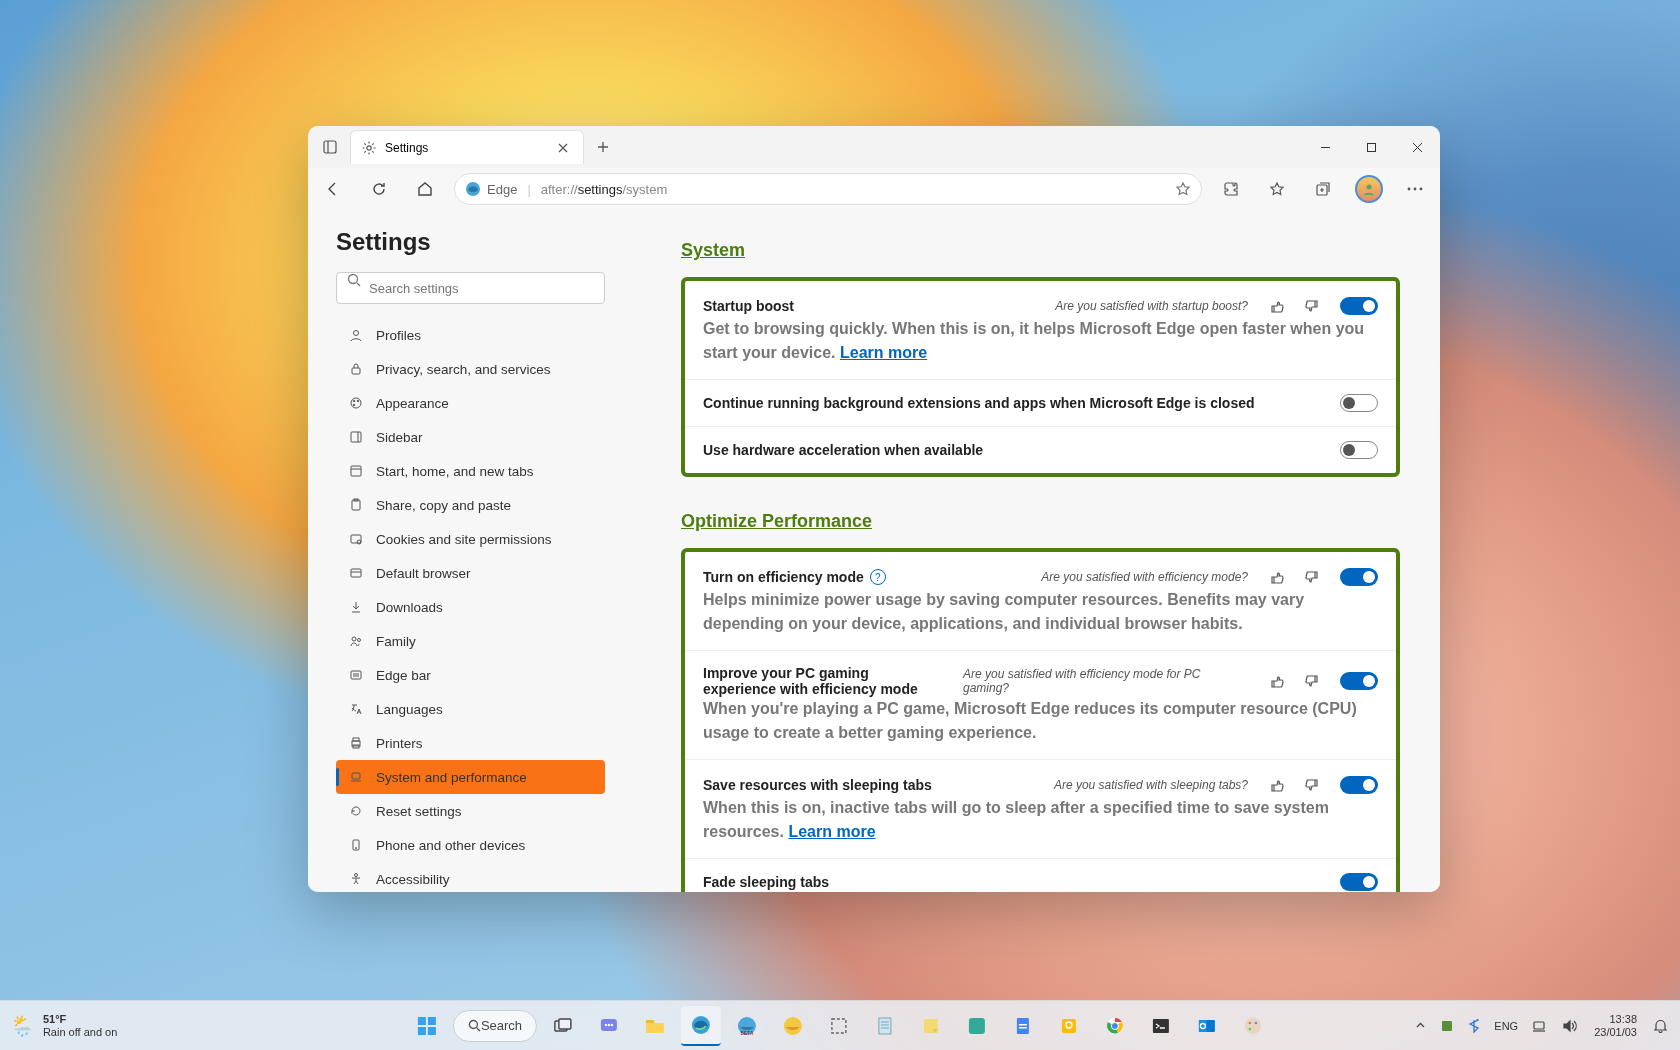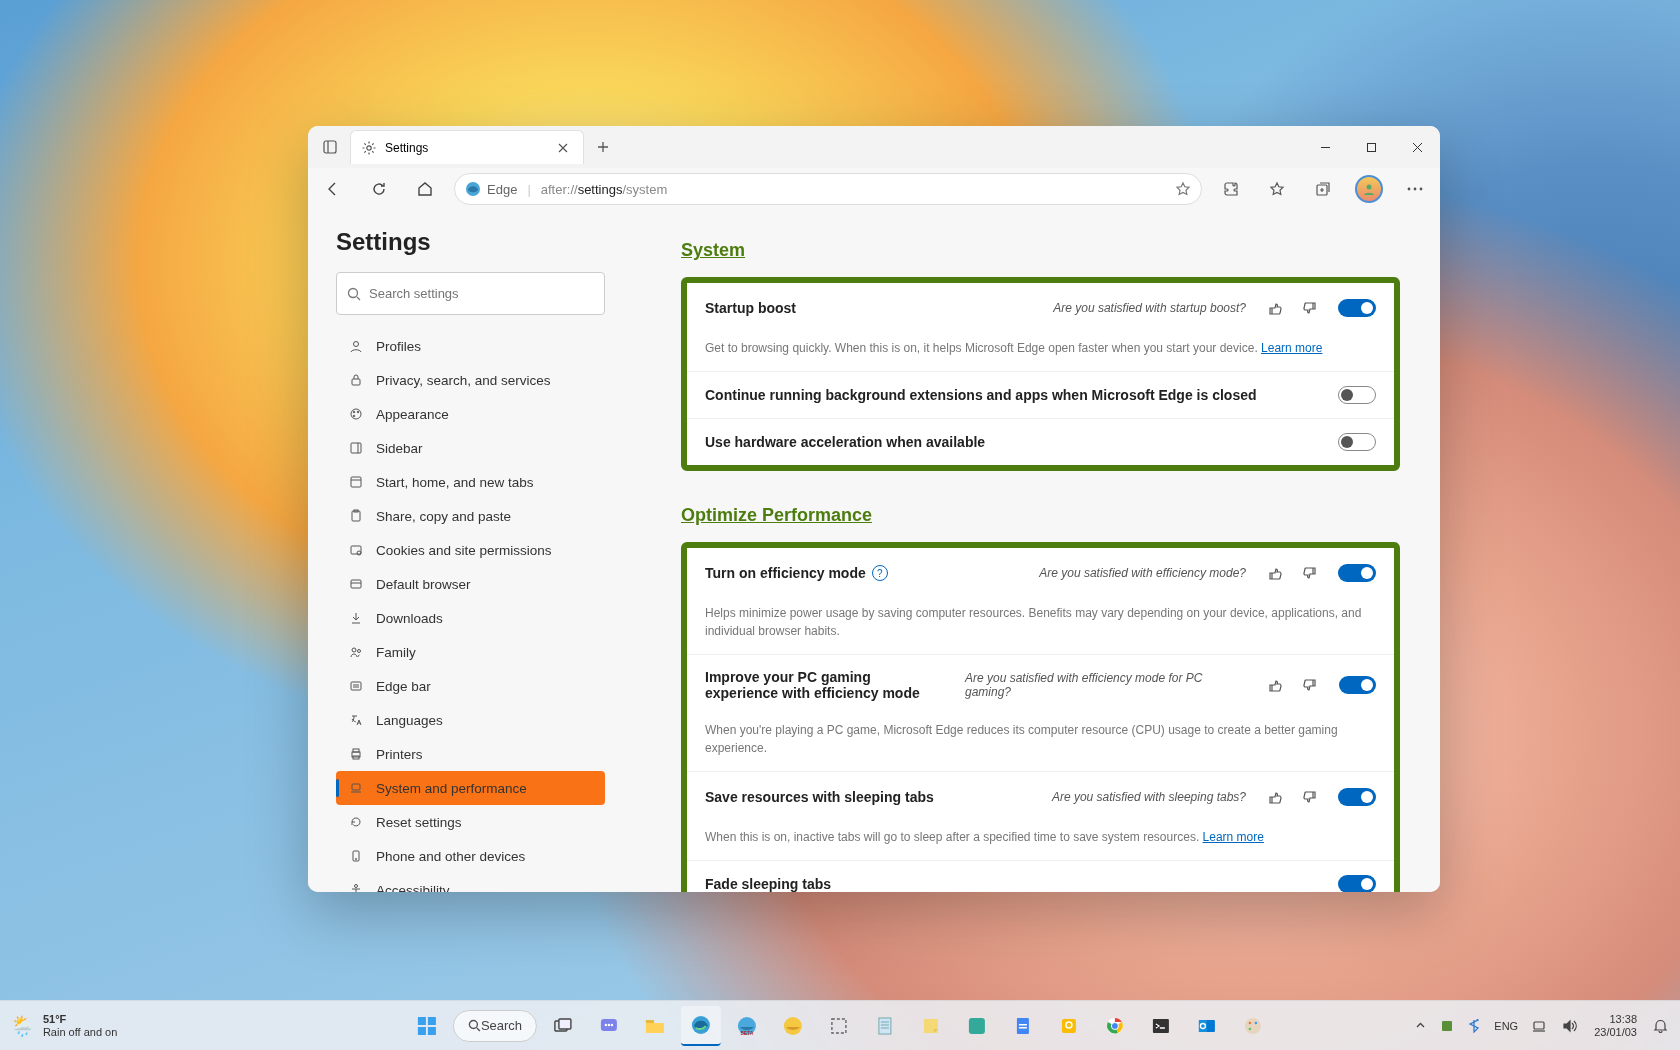--- a/index.html
+++ b/index.html
@@ -50,60 +50,60 @@
 .addr .url-rest { color: #888; }
 .addr-star { margin-left: auto; }
 .avatar {
   width: 28px; height: 28px; border-radius: 50%; background: linear-gradient(#f5c85a,#e88b6d);
   border: 2px solid #4a90d9; display: flex; align-items: center; justify-content: center;
 }
 .content { flex: 1; display: flex; background: #f7f7f7; overflow: hidden; }
 .sidebar { width: 325px; padding: 18px 28px; overflow-y: auto; }
 .sidebar h1 { font-size: 24px; font-weight: 600; margin-bottom: 16px; color: #222; }
 .search {
-  height: 43px; border: 1px solid #ccc; border-radius: 4px; display: flex;
-  align-items: center; padding: 0 10px; margin-bottom: 14px; background: #fff;
+  height: 32px; border: 1px solid #ccc; border-radius: 4px; display: flex;
+  padding: 0 10px; margin-bottom: 14px; background: #fff;
 }
 .search input { border: none; outline: none; flex: 1; font-size: 13px; margin-left: 8px; background: transparent; }
 .nav { list-style: none; }
 .nav li {
   height: 34px; display: flex; align-items: center; padding: 0 12px; font-size: 13.5px;
   color: #333; border-radius: 4px; gap: 12px; cursor: pointer; margin-bottom: 0px;
 }
 .nav li.active { background: #f97316; position: relative; }
 .nav li.active::before {
   content: ""; position: absolute; left: 0; top: 8px; bottom: 8px; width: 3px;
   background: #0067c0; border-radius: 2px;
 }
 .nav .icn { width: 16px; height: 16px; display: flex; align-items: center; justify-content: center; color: #555; }
 .main { flex: 1; overflow-y: auto; padding: 24px 40px 24px 48px; position: relative; }
 .main::-webkit-scrollbar, .sidebar::-webkit-scrollbar { width: 6px; }
 .main::-webkit-scrollbar-thumb, .sidebar::-webkit-scrollbar-thumb { background: #bbb; border-radius: 3px; }
 .section-title { font-size: 18px; font-weight: 600; color: #4d7c0f; margin: 6px 0 16px; text-decoration: underline; }
-.card { background: #fff; border: 6px solid #4d7c0f; border-radius: 6px; margin-bottom: 34px; }
+.card { background: #fff; border: 4px solid #4d7c0f; border-radius: 6px; margin-bottom: 34px; }
 .row { padding: 14px 18px; border-bottom: 1px solid #eee; }
 .row:last-child { border-bottom: none; }
 .row-head { display: flex; align-items: center; gap: 10px; }
 .row-title { font-size: 14px; font-weight: 600; color: #222; flex: 0 0 auto; }
 .row-title-wrap { display: flex; align-items: flex-start; gap: 6px; max-width: 260px; flex-wrap: wrap; }
 .row-spacer { flex: 1; }
 .feedback-q { font-size: 12px; color: #555; font-style: italic; }
 .thumbs { display: flex; gap: 12px; margin: 0 8px; }
 .thumb { width: 22px; height: 22px; display: flex; align-items: center; justify-content: center; }
 .toggle {
   width: 38px; height: 18px; border-radius: 10px; position: relative; cursor: pointer;
 }
 .toggle.on { background: #0067c0; }
 .toggle.off { background: #fff; border: 1px solid #888; }
 .toggle .knob {
   width: 12px; height: 12px; border-radius: 50%; position: absolute; top: 3px;
 }
 .toggle.on .knob { background: #fff; right: 3px; }
 .toggle.off .knob { background: #555; left: 2px; top: 2px; }
-.row-desc { font-size: 12px; color: #777; margin-top: 20px; line-height: 1.5; }
+.row-desc { font-size: 16px; color: #777; margin-top: 0; line-height: 1.5; font-weight: bold; }
 .row-desc a { color: #0067c0; text-decoration: underline; }
 .ext-icon { width: 18px; height: 18px; display: flex; align-items: center; justify-content: center; color: #555; }
 .info-icn { width: 16px; height: 16px; border-radius: 50%; border: 1.2px solid #0067c0; color: #0067c0; font-size: 10px; display: flex; align-items: center; justify-content: center; }
 
 
 .taskbar {
   position: absolute; bottom: 0; left: 0; right: 0; height: 50px;
   background: rgba(235,238,242,0.88); backdrop-filter: blur(20px);
   display: flex; align-items: center; padding: 0 10px;
   border-top: 1px solid rgba(0,0,0,0.06);

